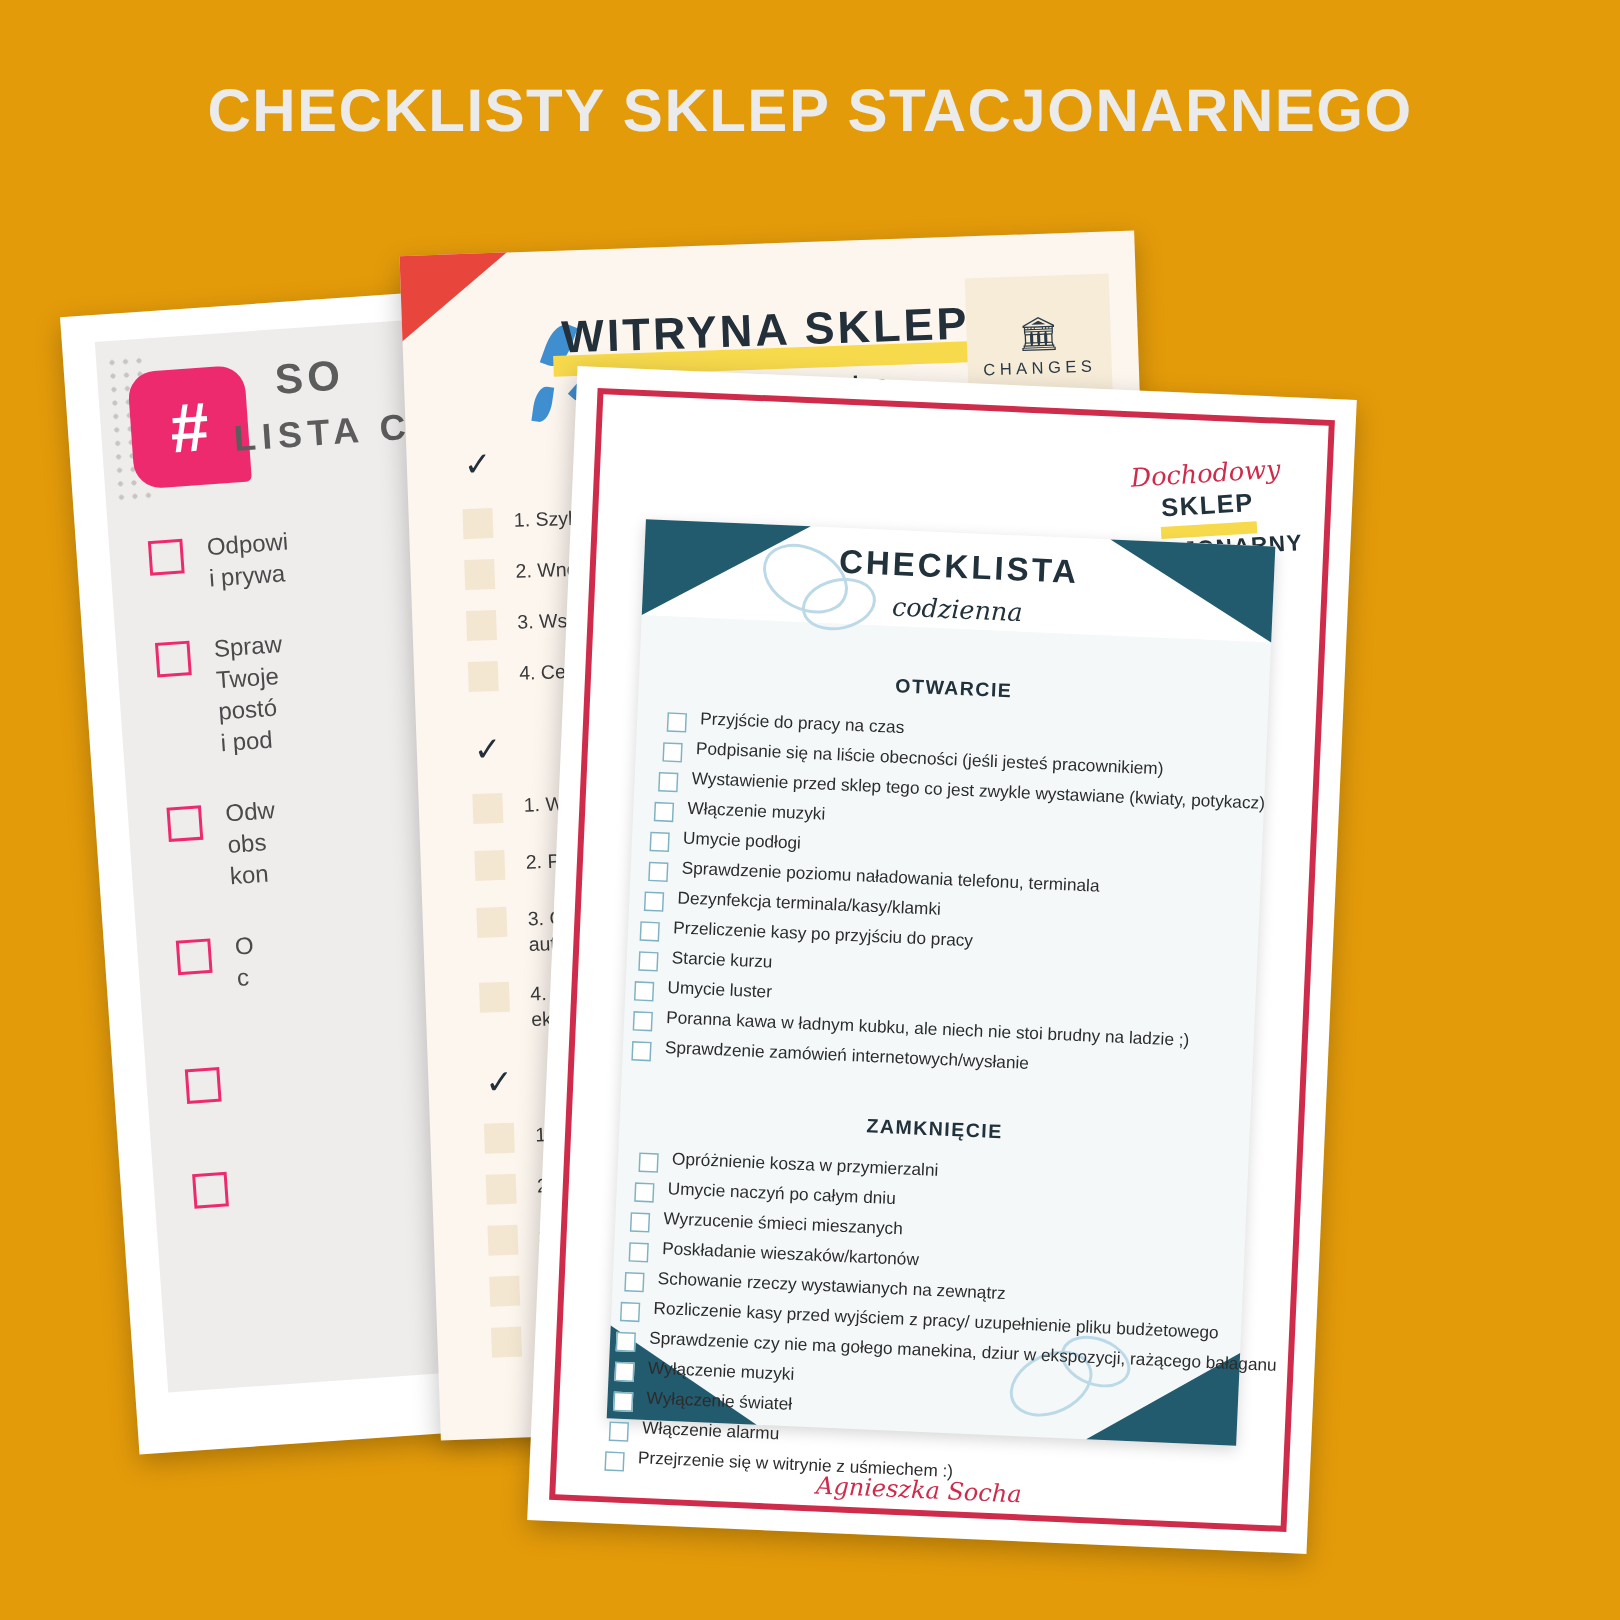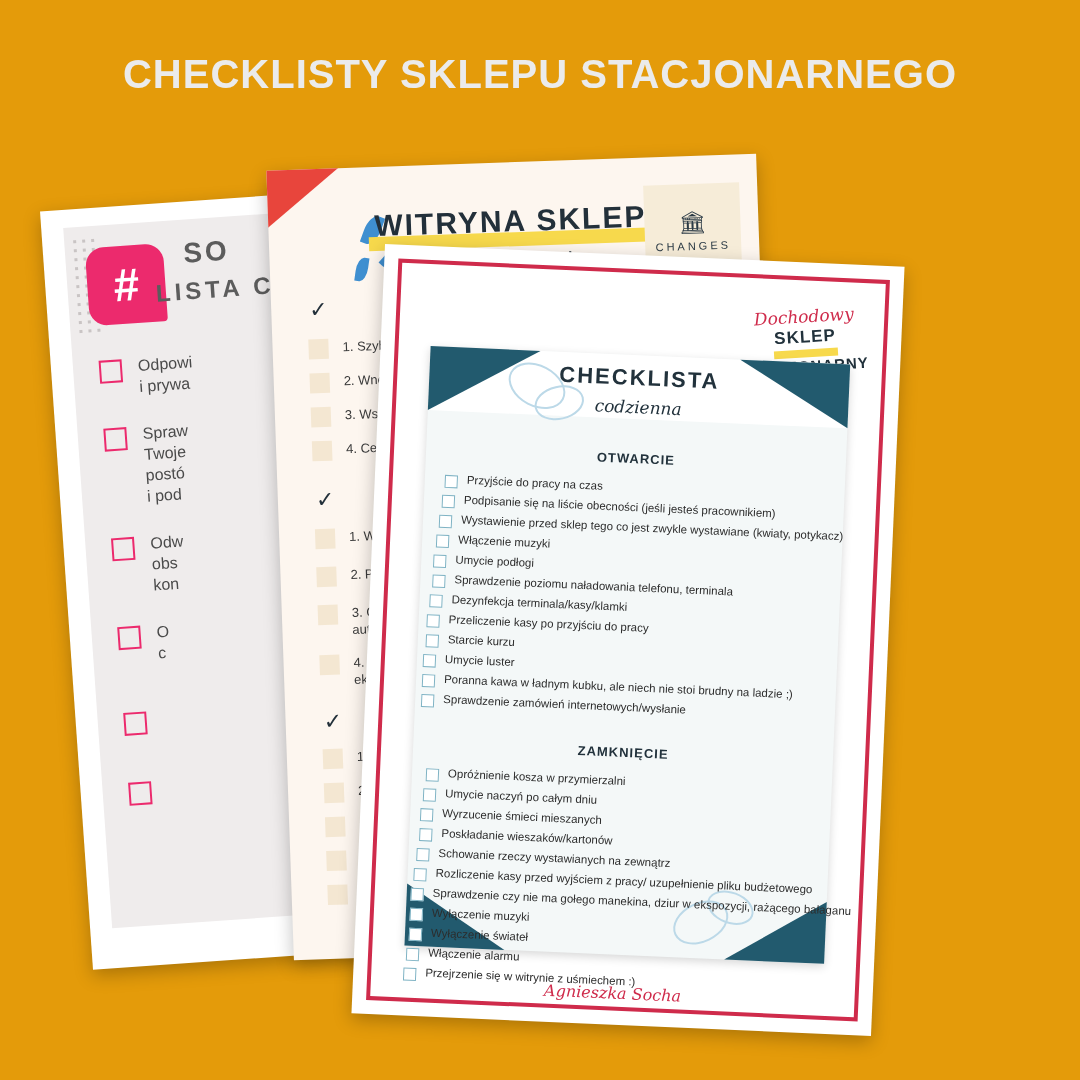--- a/index.html
+++ b/index.html
@@ -397,21 +397,21 @@
     background: transparent;
   }
   .rb1 { left: 78px;  top: 14px;  width: 56px; height: 38px; transform: rotate(25deg); }
   .rb2 { left: 106px; top: 34px;  width: 46px; height: 30px; transform: rotate(-15deg); }
   .rb3 { right: 96px; bottom: 16px; width: 54px; height: 36px; transform: rotate(-28deg); }
   .rb4 { right: 72px; bottom: 36px; width: 44px; height: 28px; transform: rotate(18deg); }
 </style>
 </head>
 <body>
 
-<div class="banner-title">CHECKLISTY SKLEPU STACJONARNEGO</div>
+<div class="banner-title">CHECKLISTY SKLEP STACJONARNEGO</div>
 
 <div class="sheet" id="sheet-grey">
   <div class="inner"></div>
   <div class="hash-dots"></div>
   <div class="hash-badge">#</div>
   <div class="grey-title">SO</div>
   <div class="grey-sub">LISTA CO</div>
 
   <div class="grey-list">
     <div class="grey-row">

